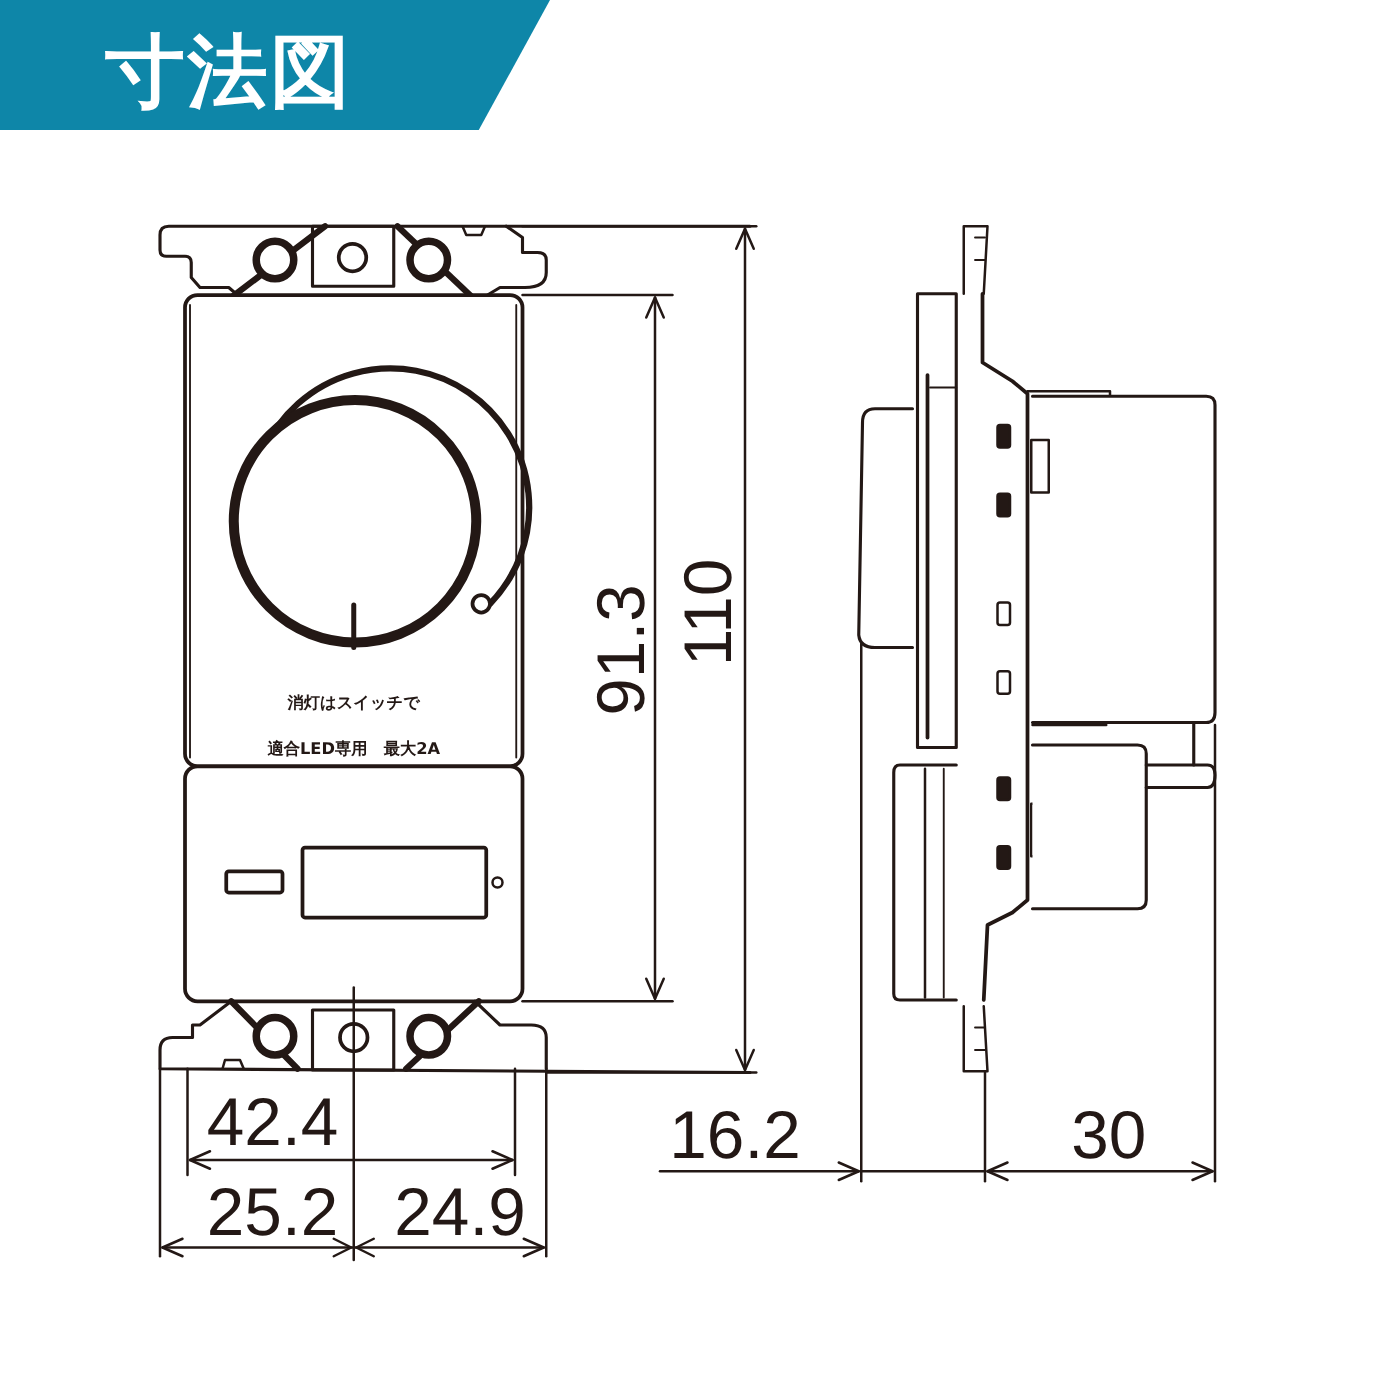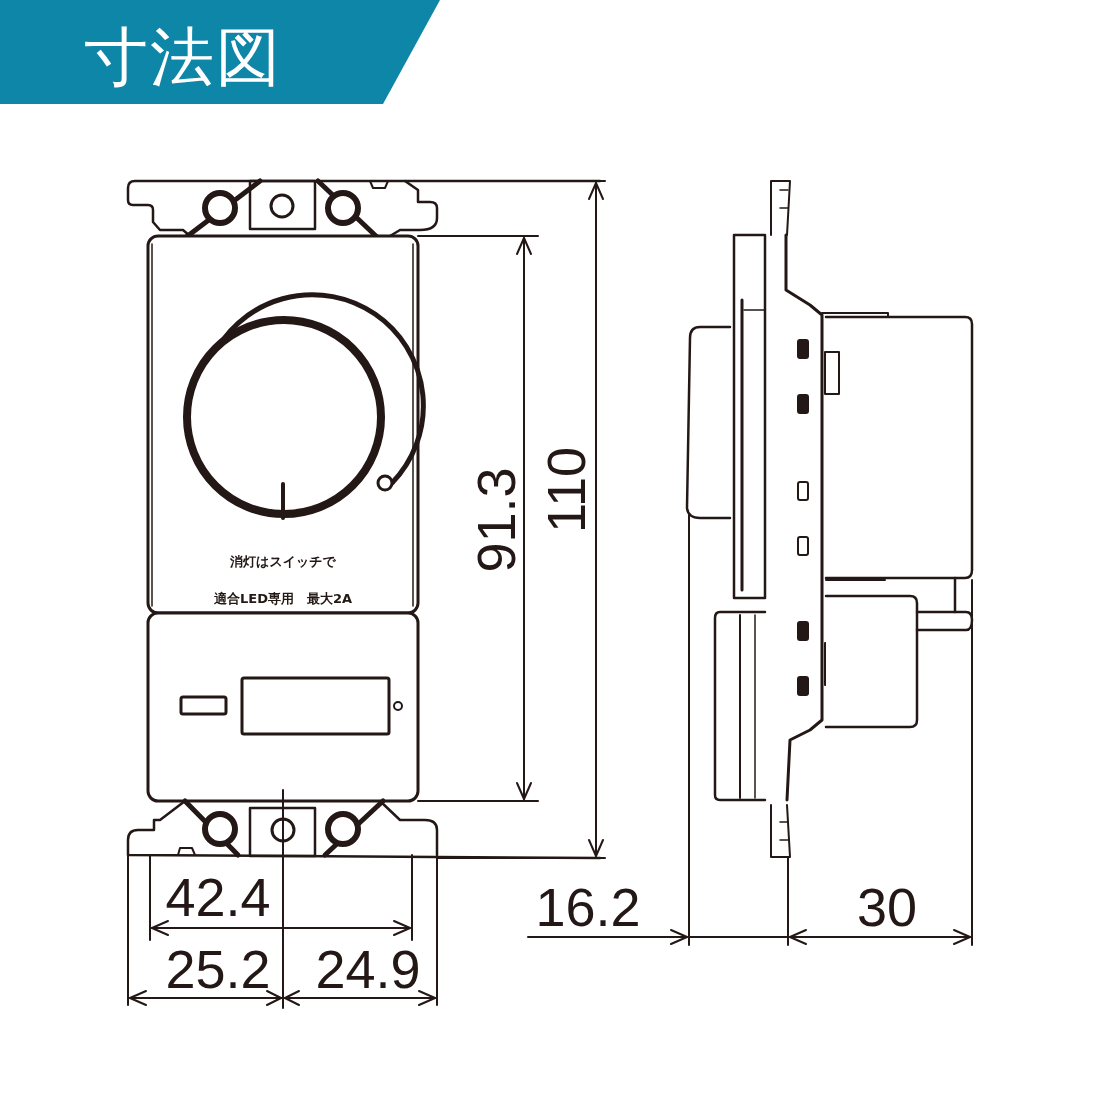--- a/index.html
+++ b/index.html
@@ -1,19 +1,19 @@
 <!DOCTYPE html>
 <html><head>
   <meta charset="utf-8">
   <style>
     html, body { margin: 0; padding: 0; background: #ffffff; }
     body { width: 1100px; height: 1100px; position: relative; overflow: hidden;
            font-family: "Liberation Sans", "DejaVu Sans", sans-serif; }
     .banner { position: absolute; left: 0; top: 0; width: 1100px; height: 110px; }
-    .banner-title { position: absolute; left: 84px; top: 14px; font-size: 64px; font-weight: normal;
+    .banner-title { position: absolute; left: 84px; top: 14px; font-size: 64px; font-weight: bold;
                     color: #ffffff; letter-spacing: 2px; font-family: "DejaVu Sans", sans-serif; }
     svg.drawing { position: absolute; left: 0; top: 0; }
     .dim-text { font-family: "Liberation Sans", sans-serif; font-size: 54px; fill: #231815; }
     .label-text { font-family: "DejaVu Sans", sans-serif; font-size: 13px; font-weight: bold; fill: #231815; }
   </style>
 </head>
 <body>
 
 <div class="banner">
   <svg width="1100" height="110">

